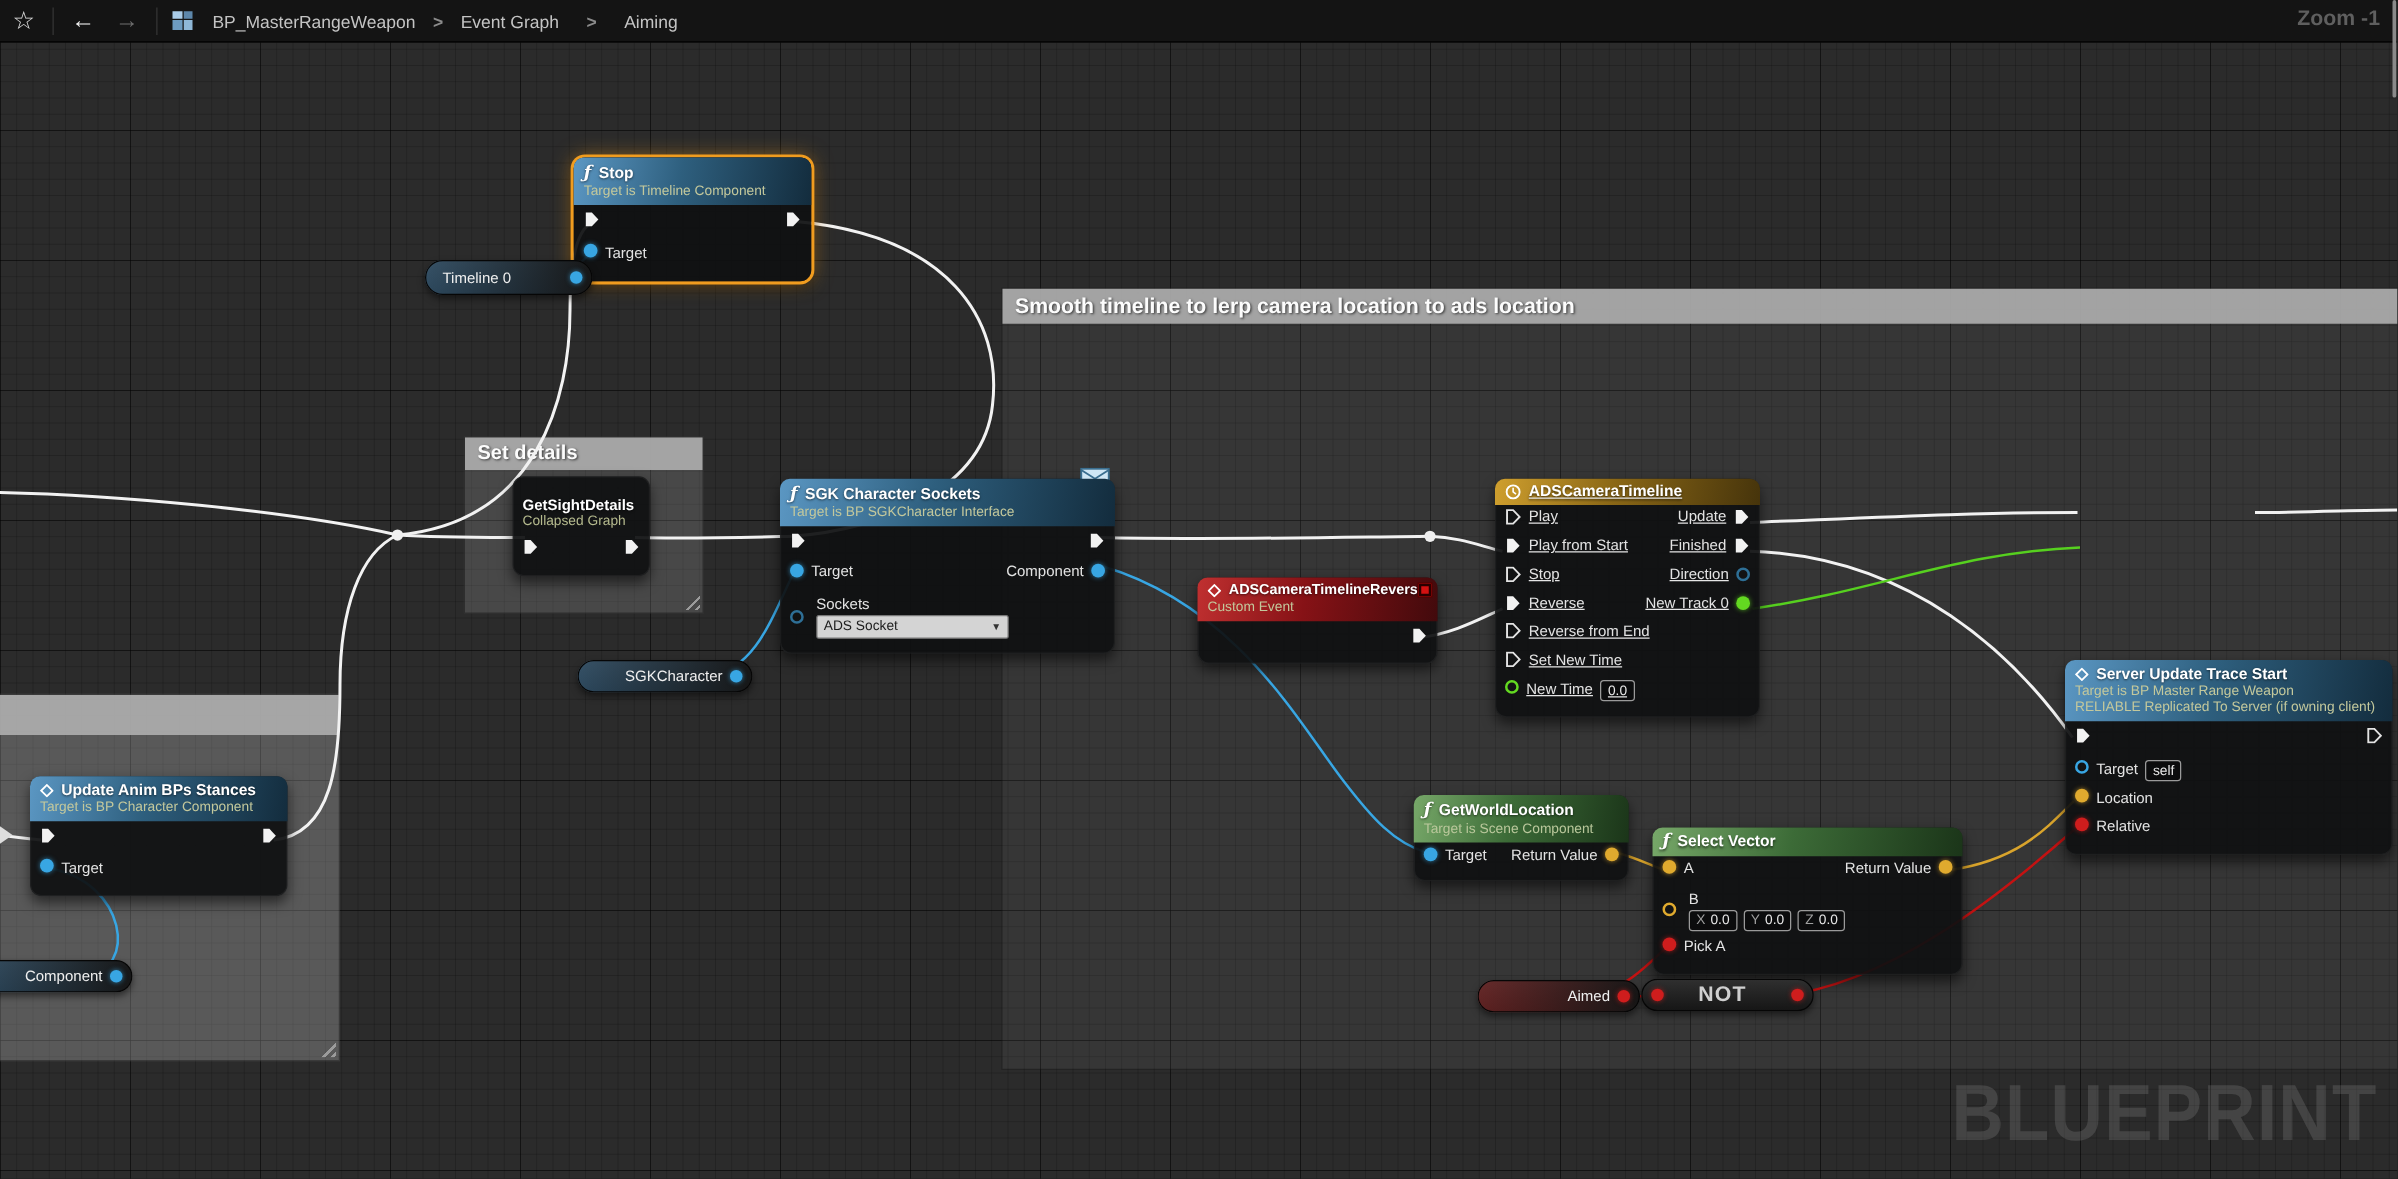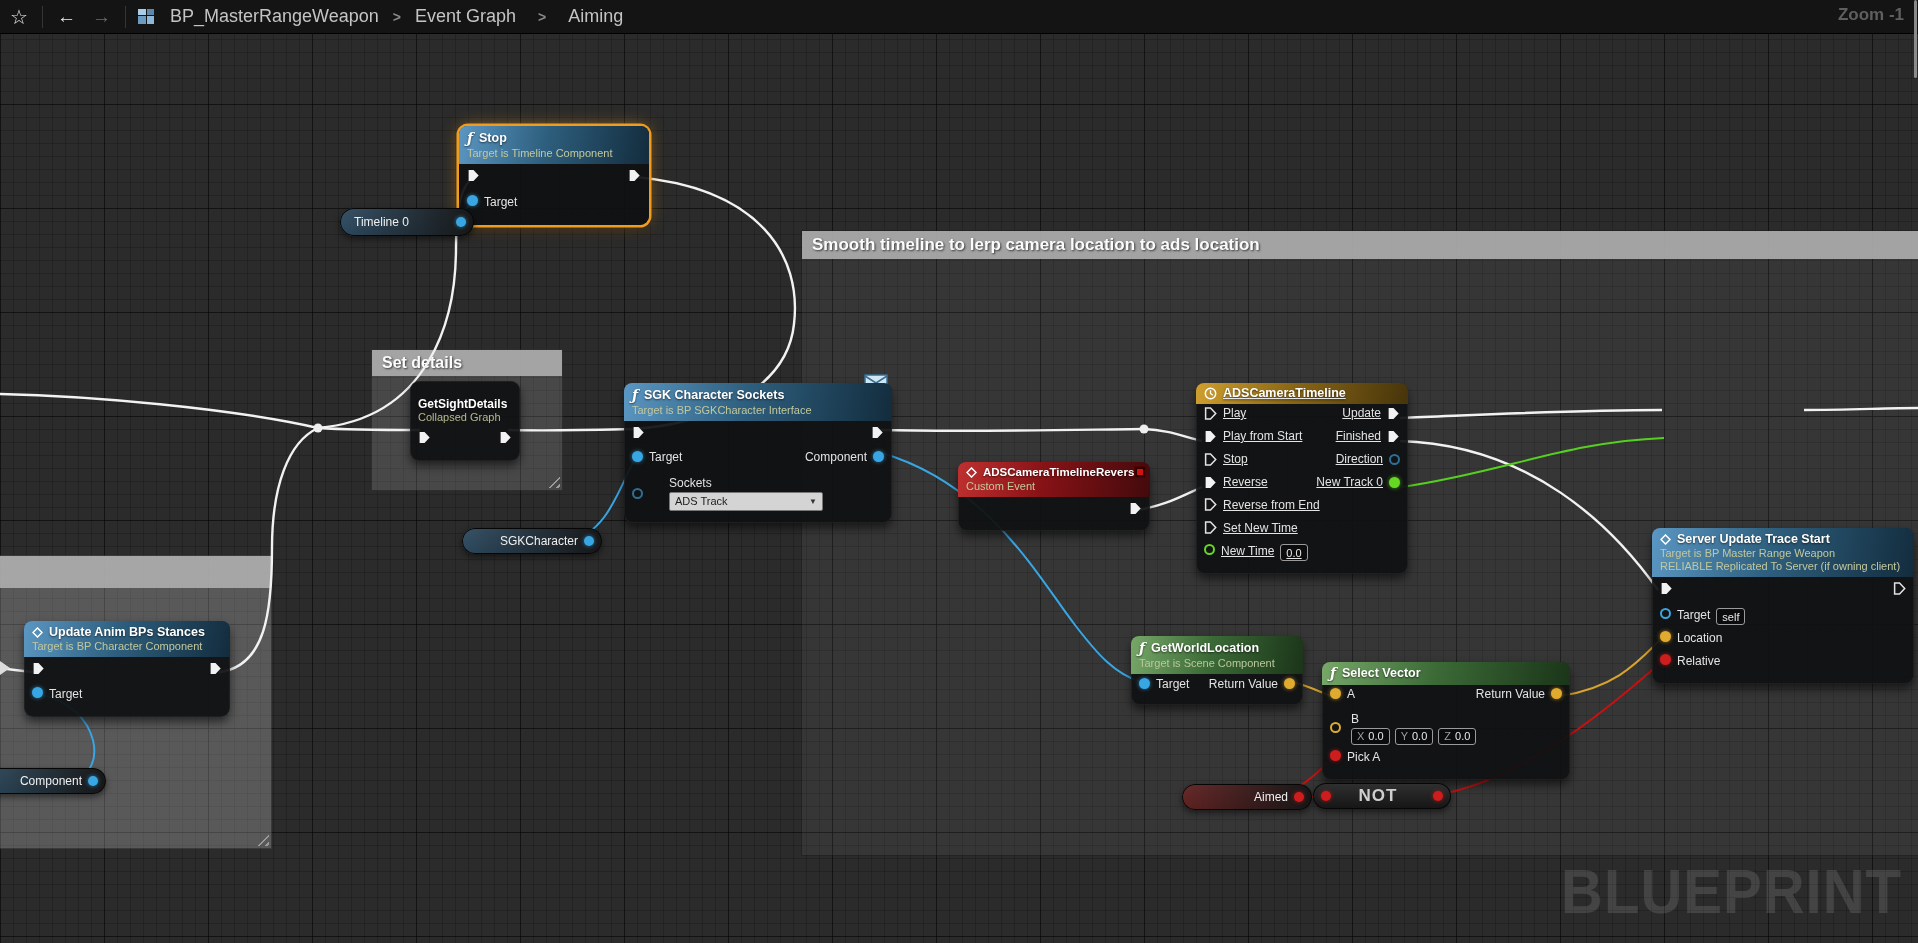--- a/index.html
+++ b/index.html
@@ -15,21 +15,21 @@
   
   #topbar{position:absolute;left:0;top:0;width:100%;height:33px;background:#141414;
     border-bottom:1px solid #000;display:flex;align-items:center;z-index:10;color:#b9b9b9;}
   .tb-sep{width:1px;height:22px;background:#353535;margin:0 6px;}
   .tb-btn{display:flex;align-items:center;justify-content:center;padding:0 8px;font-size:19px;cursor:pointer;}
   .star{color:#e2e2e2;font-size:20px;padding-left:10px;}
   .arrow-back{color:#efefef;font-weight:bold;}
   .arrow-fwd{color:#6d6d6d;font-weight:bold;}
   .bpicon{display:grid;grid-template-columns:8px 7px;grid-template-rows:6px 8px;gap:1px;margin:0 10px 0 6px;}
   .bpicon span{display:block;}
-  .crumb{font-size:18px;color:#c4c4c4;padding:0 6px;cursor:pointer;}
+  .crumb{font-size:14px;color:#c4c4c4;padding:0 6px;cursor:pointer;}
   .crumb-sep{font-size:14px;font-weight:bold;color:#8b8b8b;padding:0 8px;}
   #zoomlabel{position:absolute;right:14px;top:5px;font-size:17px;font-weight:bold;color:#5f5f5f;z-index:11;}
   #scrollbar{position:absolute;right:1px;top:0;width:3px;height:78px;background:#8a8a8a;z-index:11;border-radius:2px;}
   
   .comment{position:absolute;z-index:1;border:1px solid rgba(0,0,0,.35);}
   .comment .chead{background:rgba(173,173,173,.92);color:#fcfcfc;font-weight:bold;font-size:17px;
     padding:4px 10px;text-shadow:1px 1px 2px rgba(0,0,0,.65);white-space:nowrap;overflow:hidden;cursor:pointer;}
   .rhandle{position:absolute;right:2px;bottom:2px;width:13px;height:13px;
     background:repeating-linear-gradient(135deg,#9b9b9b 0 2px,transparent 2px 5px);
     clip-path:polygon(100% 0,100% 100%,0 100%);}
@@ -64,21 +64,21 @@
   .f-green{background:#63d921;box-shadow:0 0 4px rgba(99,217,33,.7);}
   .pc.h{background:transparent;border:2px solid #999;width:7px;height:7px;}
   .hb{border-color:#38a6e3!important;} .hgr{border-color:#63d921!important;}
   .hdk{border-color:#2e6f96!important;} .hgd{border-color:#e0aa2e!important;}
   .vb{border:1px solid #9a9a9a;border-radius:3px;background:rgba(0,0,0,.35);color:#e8e8e8;
       font-size:11px;padding:0 5px;height:15px;display:inline-flex;align-items:center;gap:4px;cursor:text;}
   .vb .axis{color:#9f9f9f;}
   .dd{background:#d4d4d4;color:#1d1d1d;font-size:11px;height:17px;display:flex;align-items:center;
       justify-content:space-between;padding:0 5px;width:142px;border:1px solid #777;border-radius:2px;cursor:pointer;}
   .dd .caret{font-size:8px;color:#333;}
-  .sockwrap{margin-left:20px;}
+  .sockwrap{margin-left:4px;}
   .socklab{margin-bottom:2px;}
   
   .pill{position:absolute;z-index:3;height:26px;border-radius:14px;display:flex;align-items:center;
       justify-content:flex-end;gap:6px;padding:0 8px 0 14px;font-size:12px;color:#efefef;
       background:linear-gradient(180deg,#303030,#151515);
       box-shadow:inset 0 0 0 1px #060606, 0 3px 6px rgba(0,0,0,.5);}
   .pill .pc{width:10px;height:10px;}
   .tint-blue{background:linear-gradient(90deg,rgba(62,112,150,.55),rgba(22,22,22,.95)),linear-gradient(180deg,#303030,#151515);}
   .tint-red{background:linear-gradient(90deg,rgba(150,40,40,.55),rgba(22,22,22,.95)),linear-gradient(180deg,#303030,#151515);}
   .notlab{font-size:17px;font-weight:bold;color:#cfcfcf;letter-spacing:1px;margin-right:8px;}
@@ -229,21 +229,21 @@
         <span class="g">
             <span class="lab">Component</span>
           <span class="pc f-blue"></span>
           </span>
       </div>
       <div class="r" style="align-items:flex-start;min-height:40px;padding-top:3px;">
         <span class="pc h hdk" style="margin-top:12px;"></span>
         <div class="sockwrap">
           <div class="socklab lab">Sockets</div>
           <div class="dd">
-            <span>ADS Track</span>
+            <span>ADS Socket</span>
             <span class="caret">▼</span>
           </div>
         </div>
       </div>
     </div>
   </div>
 
   <div class="n" style="left:1196px;top:383px;width:212px;text-decoration:underline;">
     <div class="nh h-gold" style="padding:3px 8px;">
       <div class="t" style="font-size:12.5px;">

